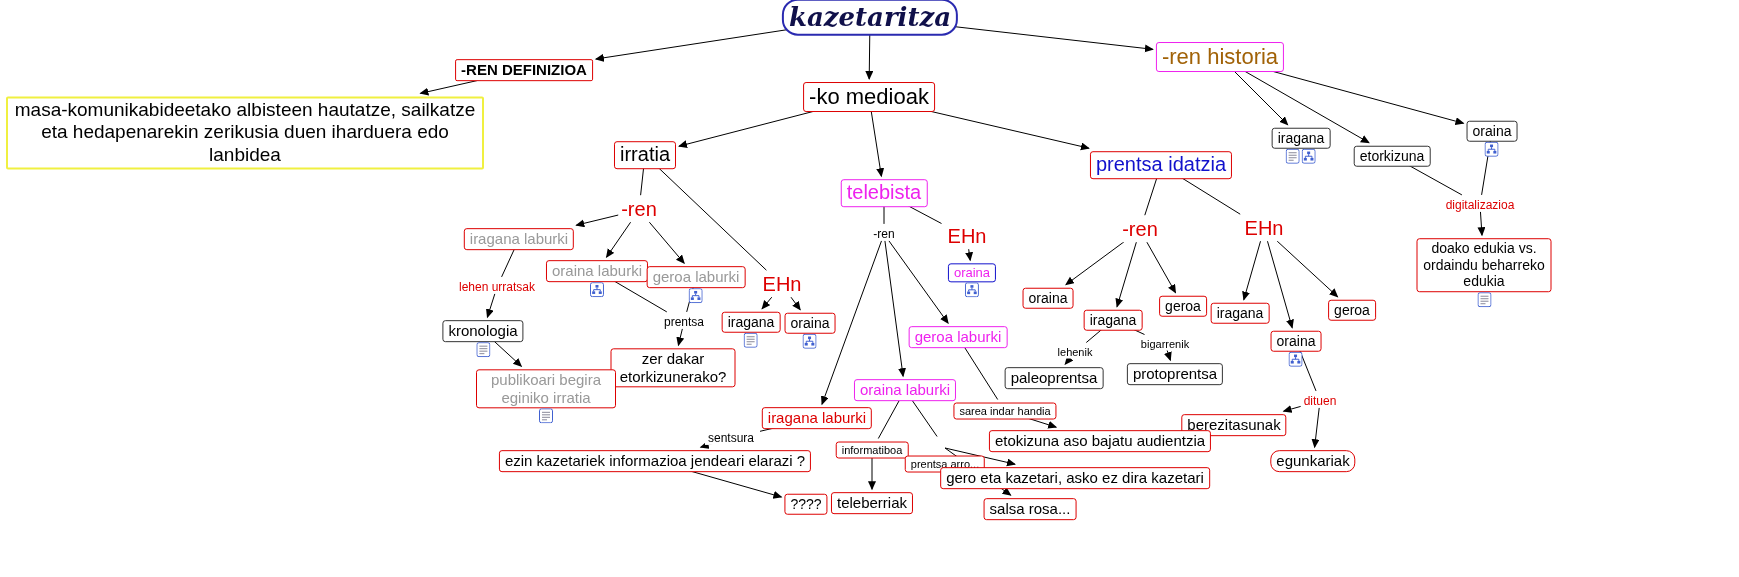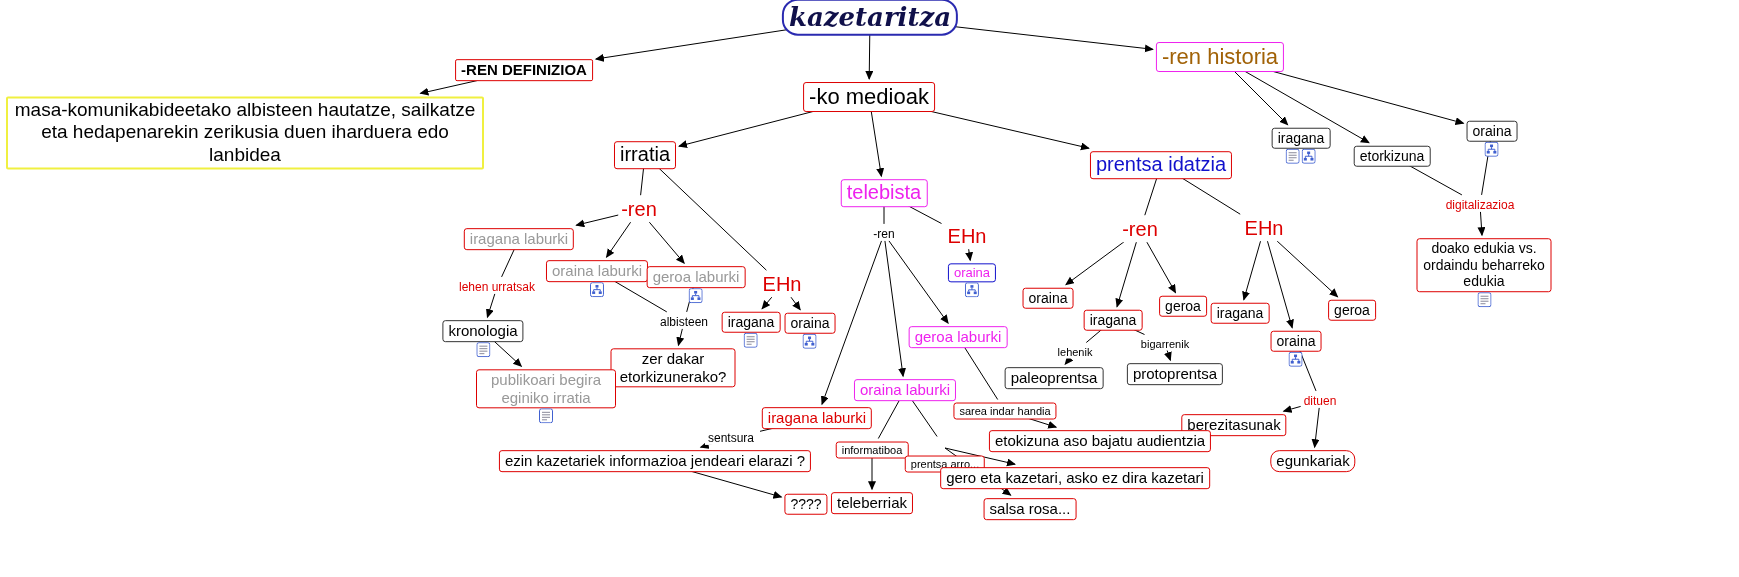--- a/index.html
+++ b/index.html
@@ -156,21 +156,21 @@
     <div class="node plain" style="left: 782px; top: 285px; font-size: 20px; color: rgb(221, 0, 0);"><span>EHn</span></div>
     <div class="node plain" style="left: 497px; top: 287px; font-size: 12px; color: rgb(221, 0, 0);"><span>lehen urratsak</span></div>
     <div class="node" style="left: 483px; top: 331px; font-size: 15px; border-color: rgb(51, 51, 51);"><span>kronologia</span><div class="icon-row">
         <span class="res-icon">
           <svg width="14" height="15" viewBox="0 0 14 15">
             <rect x="0.5" y="0.5" width="13" height="14" rx="2" fill="#ffffff" stroke="#4060d0"></rect>
             <path d="M3 4h8M3 6.5h8M3 9h8M3 11.5h5" stroke="#8a8a9a" stroke-width="1" fill="none"></path>
           </svg>
         </span>
       </div></div>
-    <div class="node plain" style="left: 684px; top: 322px; font-size: 12px; color: rgb(0, 0, 0);"><span>albisteen</span></div>
+    <div class="node plain" style="left: 684px; top: 322px; font-size: 12px; color: rgb(0, 0, 0);"><span>prentsa</span></div>
     <div class="node" style="left: 751px; top: 322px; font-size: 14px; border-color: rgb(221, 0, 0);"><span>iragana</span><div class="icon-row">
         <span class="res-icon">
           <svg width="14" height="15" viewBox="0 0 14 15">
             <rect x="0.5" y="0.5" width="13" height="14" rx="2" fill="#ffffff" stroke="#4060d0"></rect>
             <path d="M3 4h8M3 6.5h8M3 9h8M3 11.5h5" stroke="#8a8a9a" stroke-width="1" fill="none"></path>
           </svg>
         </span>
       </div></div>
     <div class="node" style="left: 810px; top: 323px; font-size: 14px; border-color: rgb(221, 0, 0);"><span>oraina</span><div class="icon-row">
         <span class="res-icon">

